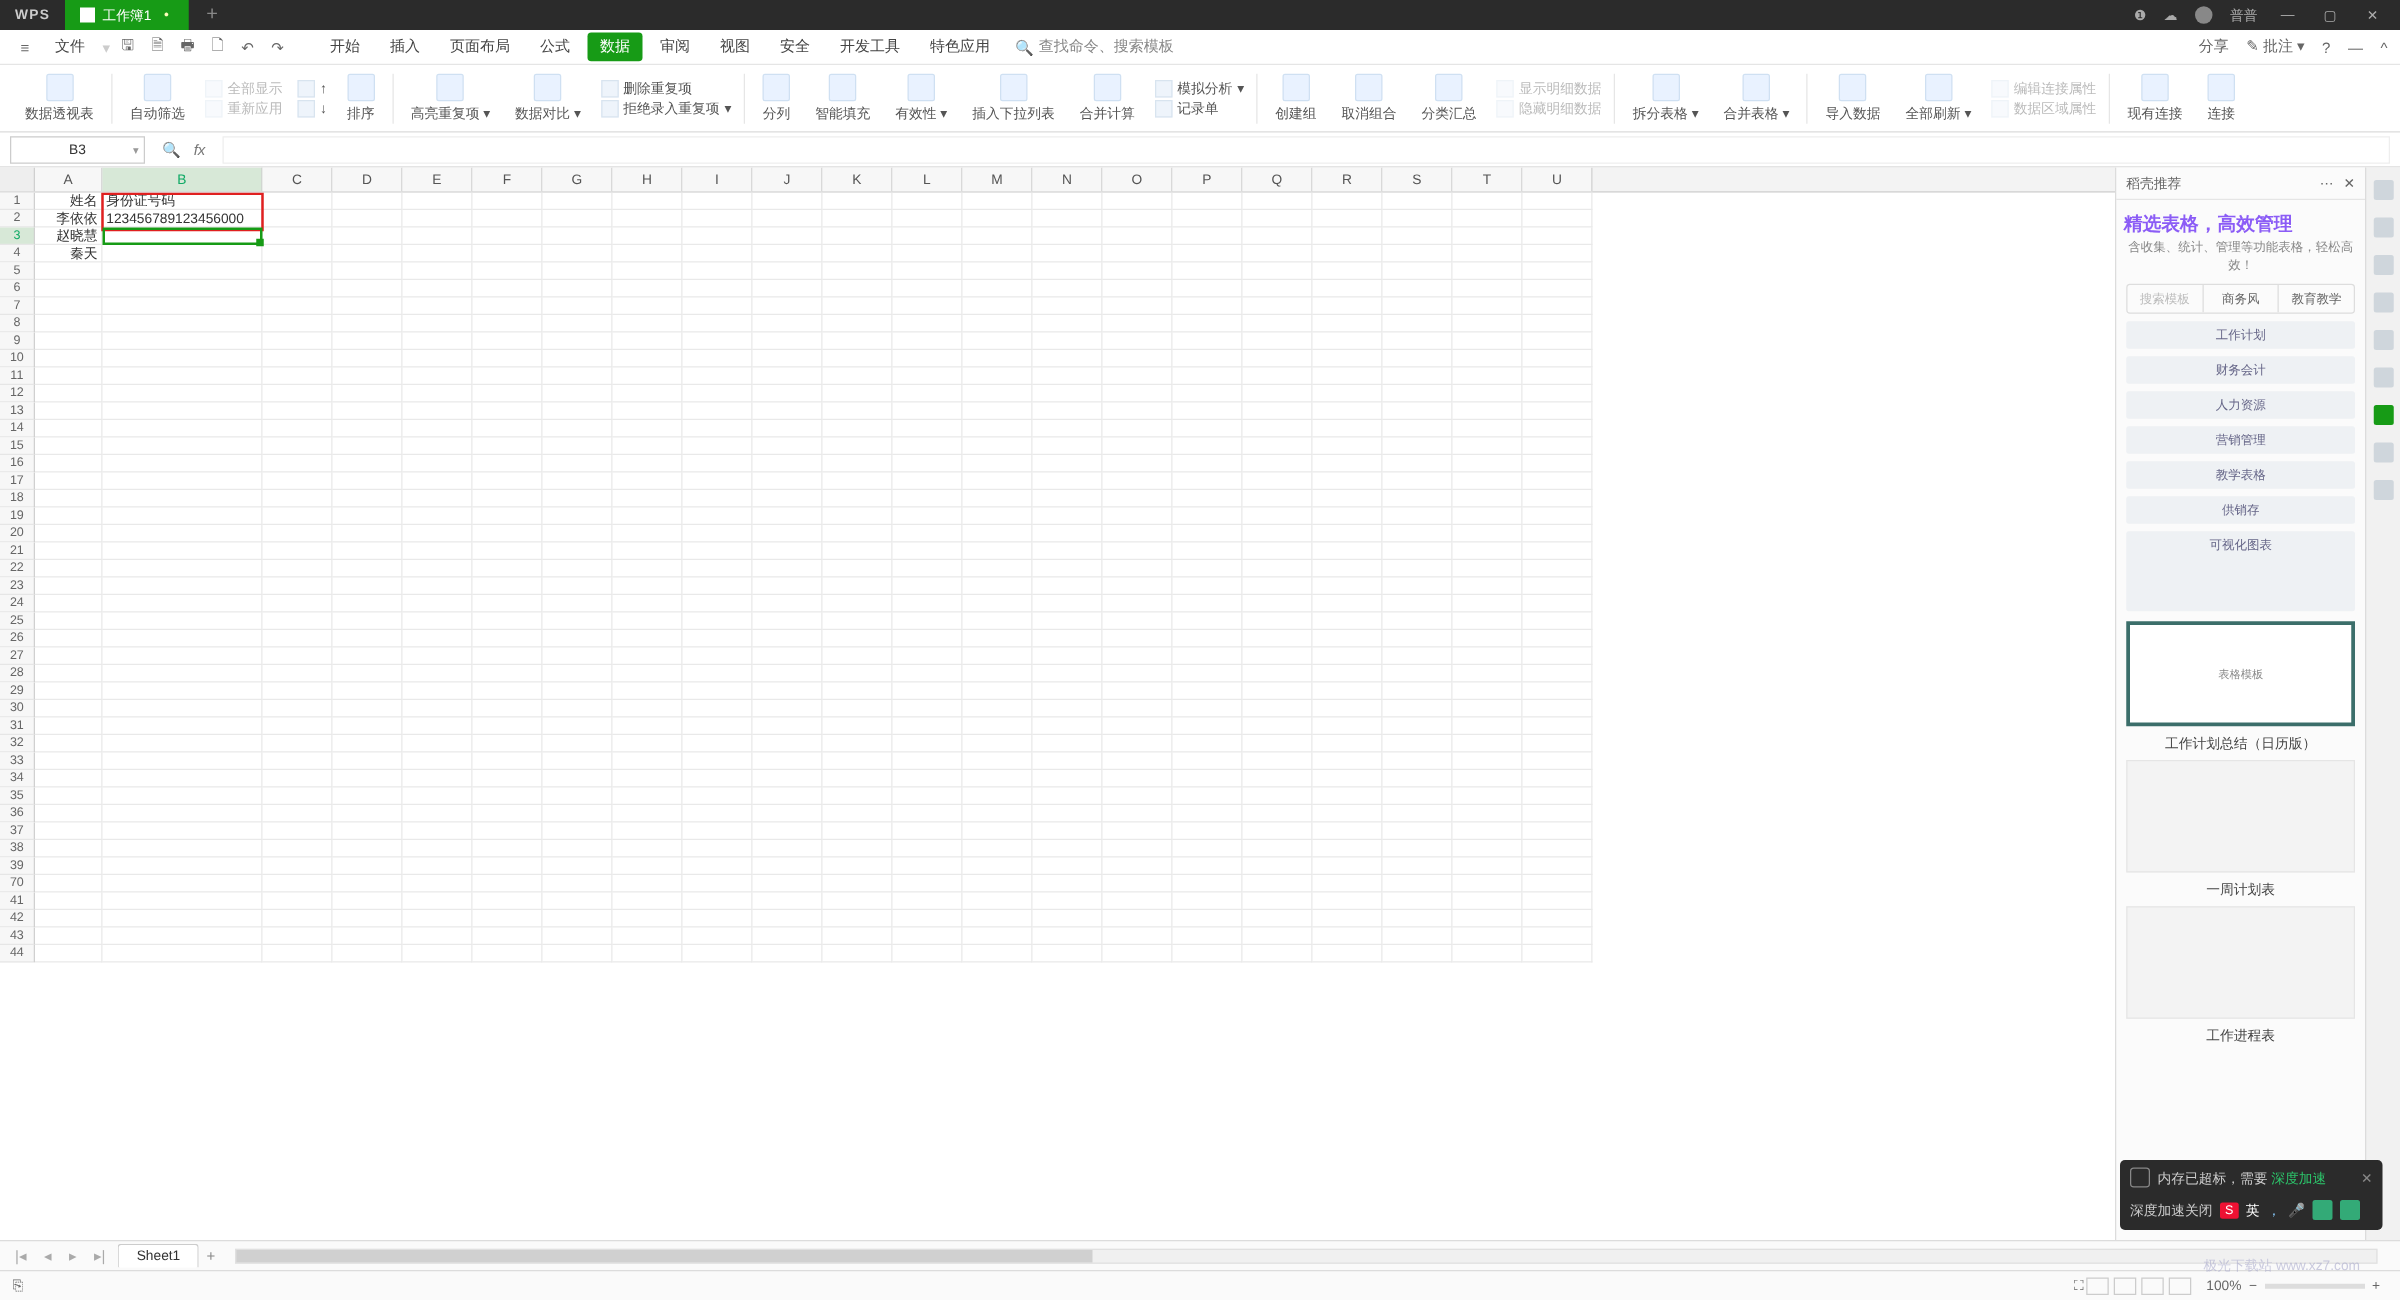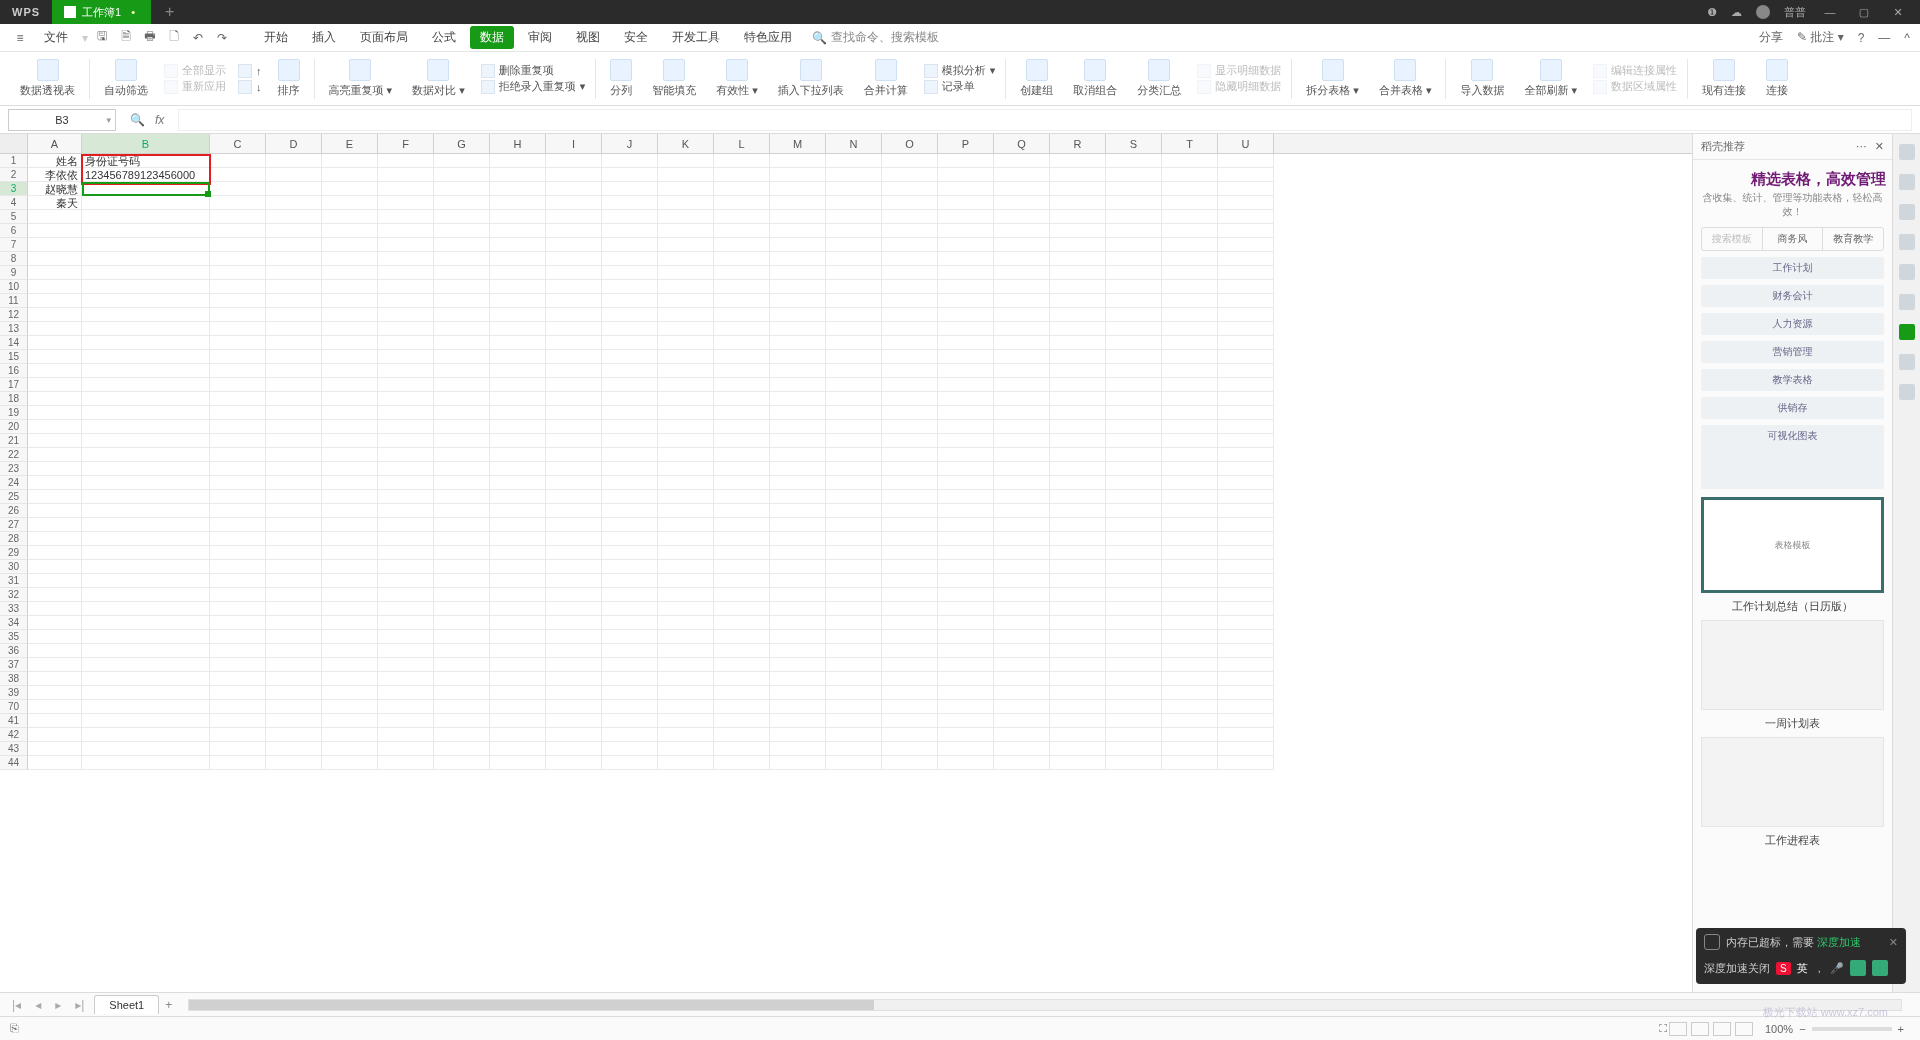--- a/index.html
+++ b/index.html
@@ -62,28 +62,28 @@
 .cell.colB { width: 128px; }
 .cell.other { width: 56px; }
 .redbox { position: absolute; border: 2px solid #e02020; pointer-events: none; }
 .greensel { position: absolute; border: 2px solid #179b16; pointer-events: none; }
 .greensel::after { content: ""; position: absolute; right: -3px; bottom: -3px; width: 6px; height: 6px; background: #179b16; }
 
 
 .rpanel { width: 200px; border-left: 1px solid #dcdcdc; background: #fbfbfb; display: flex; flex-direction: column; }
 .rpanel .rhead { height: 26px; border-bottom: 1px solid #e5e5e5; display: flex; align-items: center; padding: 0 8px; font-size: 11px; color: #666; }
 .rpanel .rhead .sp { flex: 1; }
-.rpanel .rtitle { font-size: 15px; font-weight: bold; text-align: right; padding: 10px 6px 2px; color: #701a75; }
+.rpanel .rtitle { font-size: 15px; font-weight: bold; text-align: left; padding: 10px 6px 2px; color: #8b5cf6; }
 .rpanel .rsub { font-size: 10px; color: #888; text-align: center; padding-bottom: 8px; }
 .rpanel .tabs3 { display: flex; margin: 0 8px; border: 1px solid #ddd; border-radius: 3px; overflow: hidden; }
 .rpanel .tabs3 span { flex: 1; text-align: center; font-size: 10px; padding: 4px 0; color: #666; }
 .rpanel .tabs3 span + span { border-left: 1px solid #ddd; }
 .rpanel .tagrow { display: flex; gap: 6px; margin: 6px 8px 0; flex-direction: column; }
 .rpanel .tag { flex: 1; background: #eef1f4; color: #668; font-size: 10px; text-align: center; padding: 4px 0; border-radius: 2px; }
-.rpanel .tplcard { margin: 8px 8px 0; border: 3px solid #3b6e6a; height: 96px; background: #fff; display: flex; align-items: center; justify-content: center; font-size: 9px; color: #888; }
+.rpanel .tplcard { margin: 8px 8px 0; border: 3px solid #3b6e6a; height: 84px; background: #fff; display: flex; align-items: center; justify-content: center; font-size: 9px; color: #888; }
 .rpanel .tplcap { font-size: 11px; text-align: center; color: #444; margin-top: 6px; }
 .rpanel .thumb { margin: 6px 8px 0; height: 90px; background: #f3f3f3; border: 1px solid #e5e5e5; }
 
 
 .iconstrip { width: 28px; background: #f1f1f1; border-left: 1px solid #dcdcdc; display: flex; flex-direction: column; align-items: center; gap: 14px; padding-top: 10px; }
 .iconstrip span { width: 16px; height: 16px; background: #cfd6dc; border-radius: 2px; }
 .iconstrip span.active { background: #179b16; }
 
 
 .sheettabs { height: 24px; border-top: 1px solid #dcdcdc; display: flex; align-items: center; padding: 0 8px; gap: 6px; background: #fafafa; }

